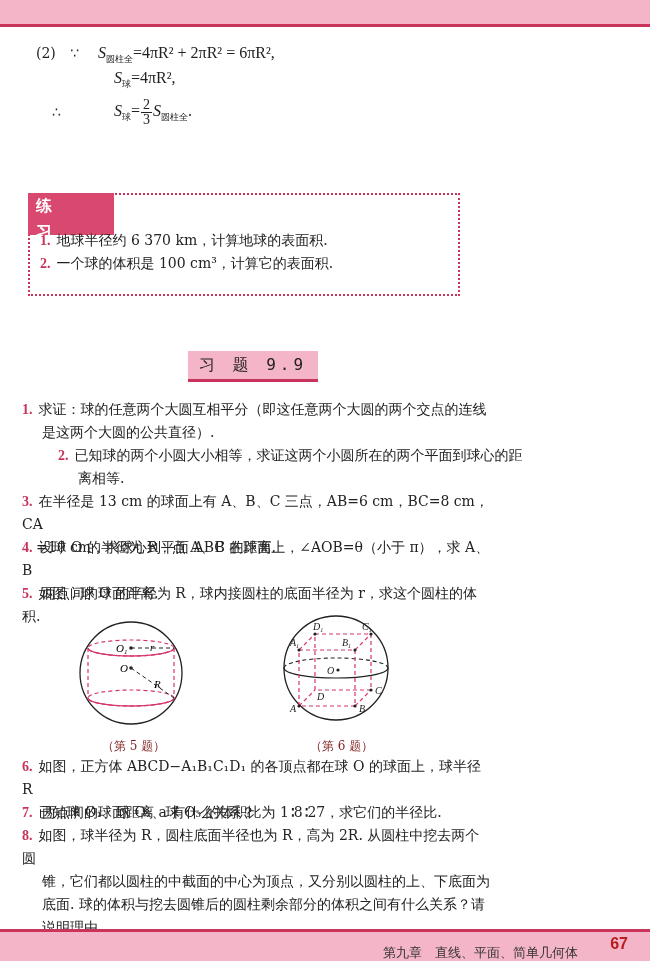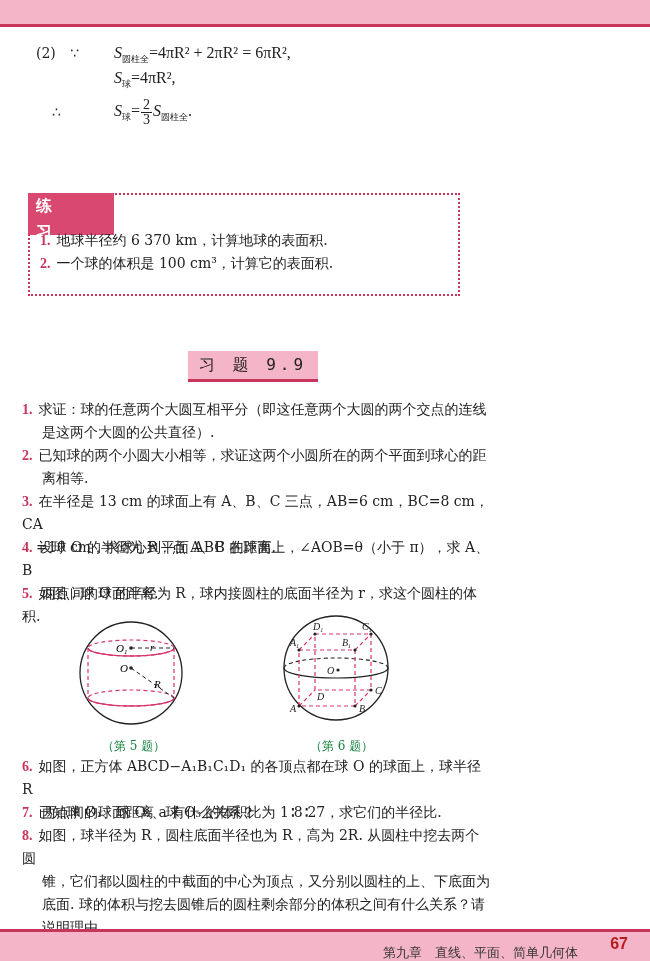--- a/index.html
+++ b/index.html
@@ -15,32 +15,32 @@
   .frac { display:inline-block; vertical-align:middle; text-align:center; font-size:14px; line-height:14px; margin:0 1px; }
   .frac span { display:block; }
   .frac .num { border-bottom:1px solid #222; padding:0 2px; }
   .practice-box { position:absolute; left:28px; top:193px; width:428px; height:99px; border:2px dotted #c9345a; }
   .practice-tag { position:absolute; left:28px; top:193px; width:78px; height:42px; background:#d9486e; color:#fff; font-family:"DejaVu Sans", sans-serif; font-size:16px; font-weight:bold; line-height:26px; padding-left:8px; letter-spacing:24px; }
   .num-label { color:#c9345a; font-weight:bold; font-family:"Liberation Serif", serif; margin-right:6px; }
   .exercise-title { position:absolute; left:188px; top:351px; width:130px; height:28px; background:#f5b5c8; border-bottom:3px solid #c9345a; font-family:"DejaVu Sans Mono", monospace; font-size:16px; line-height:28px; text-align:center; letter-spacing:4px; color:#222; }
   .ex-item { position:absolute; left:22px; width:470px; font-size:14px; line-height:23px; }
   .ex-item .cont { padding-left:20px; display:block; }
   .fig { position:absolute; }
-  .caption { position:absolute; font-size:12px; color:#15803d; }
+  .caption { position:absolute; font-size:12px; color:#7f1d1d; }
 </style>
 </head>
 <body>
 
 <div class="top-band"></div>
 
 <div class="line" style="left:36px;top:45px;">
   <span>(2)</span>
   <span style="margin-left:10px;">∵</span>
 </div>
-<div class="line math" style="left:114px;top:44px;text-align:right;">
+<div class="line math" style="left:98px;top:44px;text-align:right;">
   <i>S</i><sub class="s">圆柱全</sub><span>=4πR² + 2πR² = 6πR²,</span>
 </div>
 <div class="line math" style="left:114px;top:69px;">
   <i>S</i><sub class="s">球</sub><span>=4πR²,</span>
 </div>
 <div class="line" style="left:52px;top:104px;">∴</div>
 <div class="line math" style="left:114px;top:98px;">
   <i>S</i><sub class="s">球</sub><span>=</span><span class="frac"><span class="num">2</span><span>3</span></span><i>S</i><sub class="s">圆柱全</sub><span>.</span>
 </div>
 
@@ -52,21 +52,21 @@
 <div class="line" style="left:40px;top:255px;">
   <span class="num-label">2.</span><span>一个球的体积是 100 cm³，计算它的表面积.</span>
 </div>
 
 <div class="exercise-title">习 题 9.9</div>
 
 <div class="ex-item" style="top:398px;">
   <span class="num-label">1.</span><span>求证：球的任意两个大圆互相平分（即这任意两个大圆的两个交点的连线</span>
   <span class="cont">是这两个大圆的公共直径）.</span>
 </div>
-<div class="ex-item" style="top:444px;">
+<div class="ex-item" style="top:444px;margin-left:36px;">
   <span class="num-label">2.</span><span>已知球的两个小圆大小相等，求证这两个小圆所在的两个平面到球心的距</span>
   <span class="cont">离相等.</span>
 </div>
 <div class="ex-item" style="top:490px;">
   <span class="num-label">3.</span><span>在半径是 13 cm 的球面上有 A、B、C 三点，AB=6 cm，BC=8 cm，CA</span>
   <span class="cont" style="padding-left:14px;">=10 cm，求球心到平面 ABC 的距离.</span>
 </div>
 <div class="ex-item" style="top:536px;">
   <span class="num-label">4.</span><span>设球 O 的半径为 R，点 A、B 在球面上，∠AOB=θ（小于 π），求 A、B</span>
   <span class="cont">两点间的球面距离.</span>

